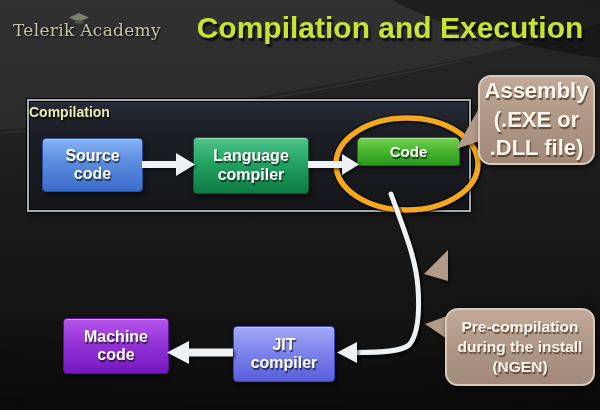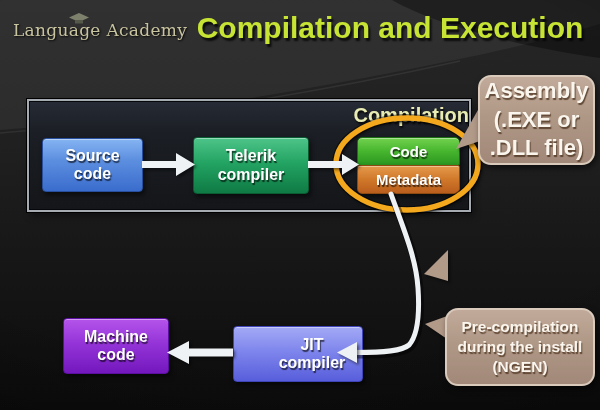--- a/index.html
+++ b/index.html
@@ -19,41 +19,41 @@
 
   .slide-title { position:absolute; left:155px; top:11px; width:470px; z-index:5;
     text-align:center; font-size:30px; font-weight:bold; color:#c7e434;
     text-shadow:2px 3px 2px rgba(0,0,0,0.75); }
 
   .group { position:absolute; z-index:2; border:2px solid #a6abb2;
     background: linear-gradient(180deg,#262b35 0%,#1b1e24 30%,#141619 100%);
     box-shadow: 0 0 0 1px #000, inset 0 0 0 1px #06070a, 3px 4px 7px rgba(0,0,0,0.4); }
   .group-compilation { left:27px; top:99px; width:440px; height:109px; }
   .group-execution   { left:45px; top:283px; width:308px; height:108px; }
-  .group-label { position:absolute; top:3px; left:0; width:100%; text-align:right;
-    font-size:20px; font-weight:bold; color:#e9ecb2; text-shadow:1px 2px 2px rgba(0,0,0,0.85); }
+  .group-label { position:absolute; top:3px; left:0; width:100%; text-align:left;
+    font-size:14px; font-weight:bold; color:#e9ecb2; text-shadow:1px 2px 2px rgba(0,0,0,0.85); }
 
   .box { position:absolute; z-index:3; display:flex; align-items:center; justify-content:center;
     text-align:center; font-weight:bold; color:#fff; white-space:pre-line; line-height:1.15;
     border-radius:4px; text-shadow:1px 2px 1px rgba(0,0,0,0.65);
     box-shadow: inset 0 1px 0 rgba(255,255,255,0.4), 2px 3px 5px rgba(0,0,0,0.55); }
   .box-source   { left:42px;  top:138px; width:99px;  height:52px; font-size:16px;
     background:linear-gradient(180deg,#85b4f2 0%,#5d8fe0 40%,#3a6ccd 100%); border:1px solid #274f9e; }
   .box-compiler { left:193px; top:137px; width:114px; height:55px; font-size:16px;
     background:linear-gradient(180deg,#4ec489 0%,#23a463 45%,#0f7a44 100%); border:1px solid #0a5c33; }
   .box-code     { left:357px; top:137px; width:101px; height:27px; font-size:15px;
     border-radius:5px 5px 2px 2px;
     background:linear-gradient(180deg,#72d24e 0%,#46b52e 50%,#2b9620 100%); border:1px solid #1c6f12; }
   .box-metadata { left:357px; top:165px; width:101px; height:27px; font-size:15px;
     border-radius:2px 2px 5px 5px;
     background:linear-gradient(180deg,#e59a4b 0%,#d0782a 50%,#b95e1d 100%); border:1px solid #8f4a12; }
   .box-machine  { left:63px;  top:318px; width:104px; height:54px; font-size:16px;
     background:linear-gradient(180deg,#b554ea 0%,#9434d8 45%,#7318bd 100%); border:1px solid #5a0fa0; }
   .box-jit      { left:233px; top:326px; width:100px; height:54px; font-size:16px;
-    background:linear-gradient(180deg,#a3aaf5 0%,#7e85ec 45%,#585edb 100%); border:1px solid #3f44b8;padding-left:28px; }
+    background:linear-gradient(180deg,#a3aaf5 0%,#7e85ec 45%,#585edb 100%); border:1px solid #3f44b8; }
 
   .overlay { position:absolute; left:0; top:0; z-index:4; pointer-events:none; }
   .shadowed { filter: drop-shadow(2px 2px 1.5px rgba(0,0,0,0.5)); }
 
   .callout { position:absolute; z-index:6; border-radius:13px;
     background:linear-gradient(180deg,#c2aa9a 0%,#b09887 45%,#a18878 100%);
     border:2px solid #d9cabb; box-shadow:2px 3px 6px rgba(0,0,0,0.55);
     color:#faf6ee; font-weight:bold; display:flex; align-items:center; justify-content:center;
     text-align:center; white-space:pre-line; line-height:1.3;
     text-shadow:1px 2px 1px rgba(70,45,25,0.75); }
@@ -67,40 +67,39 @@
 <div class="slide">
 
   <svg class="bg-svg" width="600" height="410">
     <path d="M0,130 C150,118 330,86 455,60 C510,49 560,36 600,24 L600,0 L0,0 Z" fill="rgba(255,255,255,0.05)"></path>
     <path d="M600,58 C505,44 430,22 392,0 L600,0 Z" fill="rgba(0,0,0,0.35)"></path>
     <path d="M0,133 C160,120 340,88 460,61" stroke="rgba(255,255,255,0.07)" stroke-width="1.5" fill="none"></path>
   </svg>
   <div class="vignette"></div>
 
   <div class="logo">
-    <span class="logo-text">Language Academy</span>
+    <span class="logo-text">Telerik Academy</span>
     <svg class="hat" width="22" height="12" viewBox="0 0 22 12">
       <polygon points="11,0 21,4.5 11,9 1,4.5" fill="#7d816c"></polygon>
       <rect x="7" y="7" width="8" height="3.5" fill="#55594a"></rect>
     </svg>
   </div>
 
   <div class="slide-title">Compilation and Execution</div>
 
   <div class="group group-compilation">
     <div class="group-label">Compilation</div>
   </div>
 
 
   <div class="box box-source">Source
 code</div>
-  <div class="box box-compiler">Telerik
+  <div class="box box-compiler">Language
 compiler</div>
   <div class="box box-code">Code</div>
-  <div class="box box-metadata">Metadata</div>
   <div class="box box-machine">Machine
 code</div>
   <div class="box box-jit">JIT
 compiler</div>
 
   <svg class="overlay" width="600" height="410">
 
     <ellipse cx="407" cy="164" rx="71" ry="46" fill="none" stroke="rgba(0,0,0,0.45)" stroke-width="8"></ellipse>
     <ellipse cx="407" cy="164" rx="71" ry="46" fill="none" stroke="#f3a81d" stroke-width="5.5" class="shadowed"></ellipse>
 

